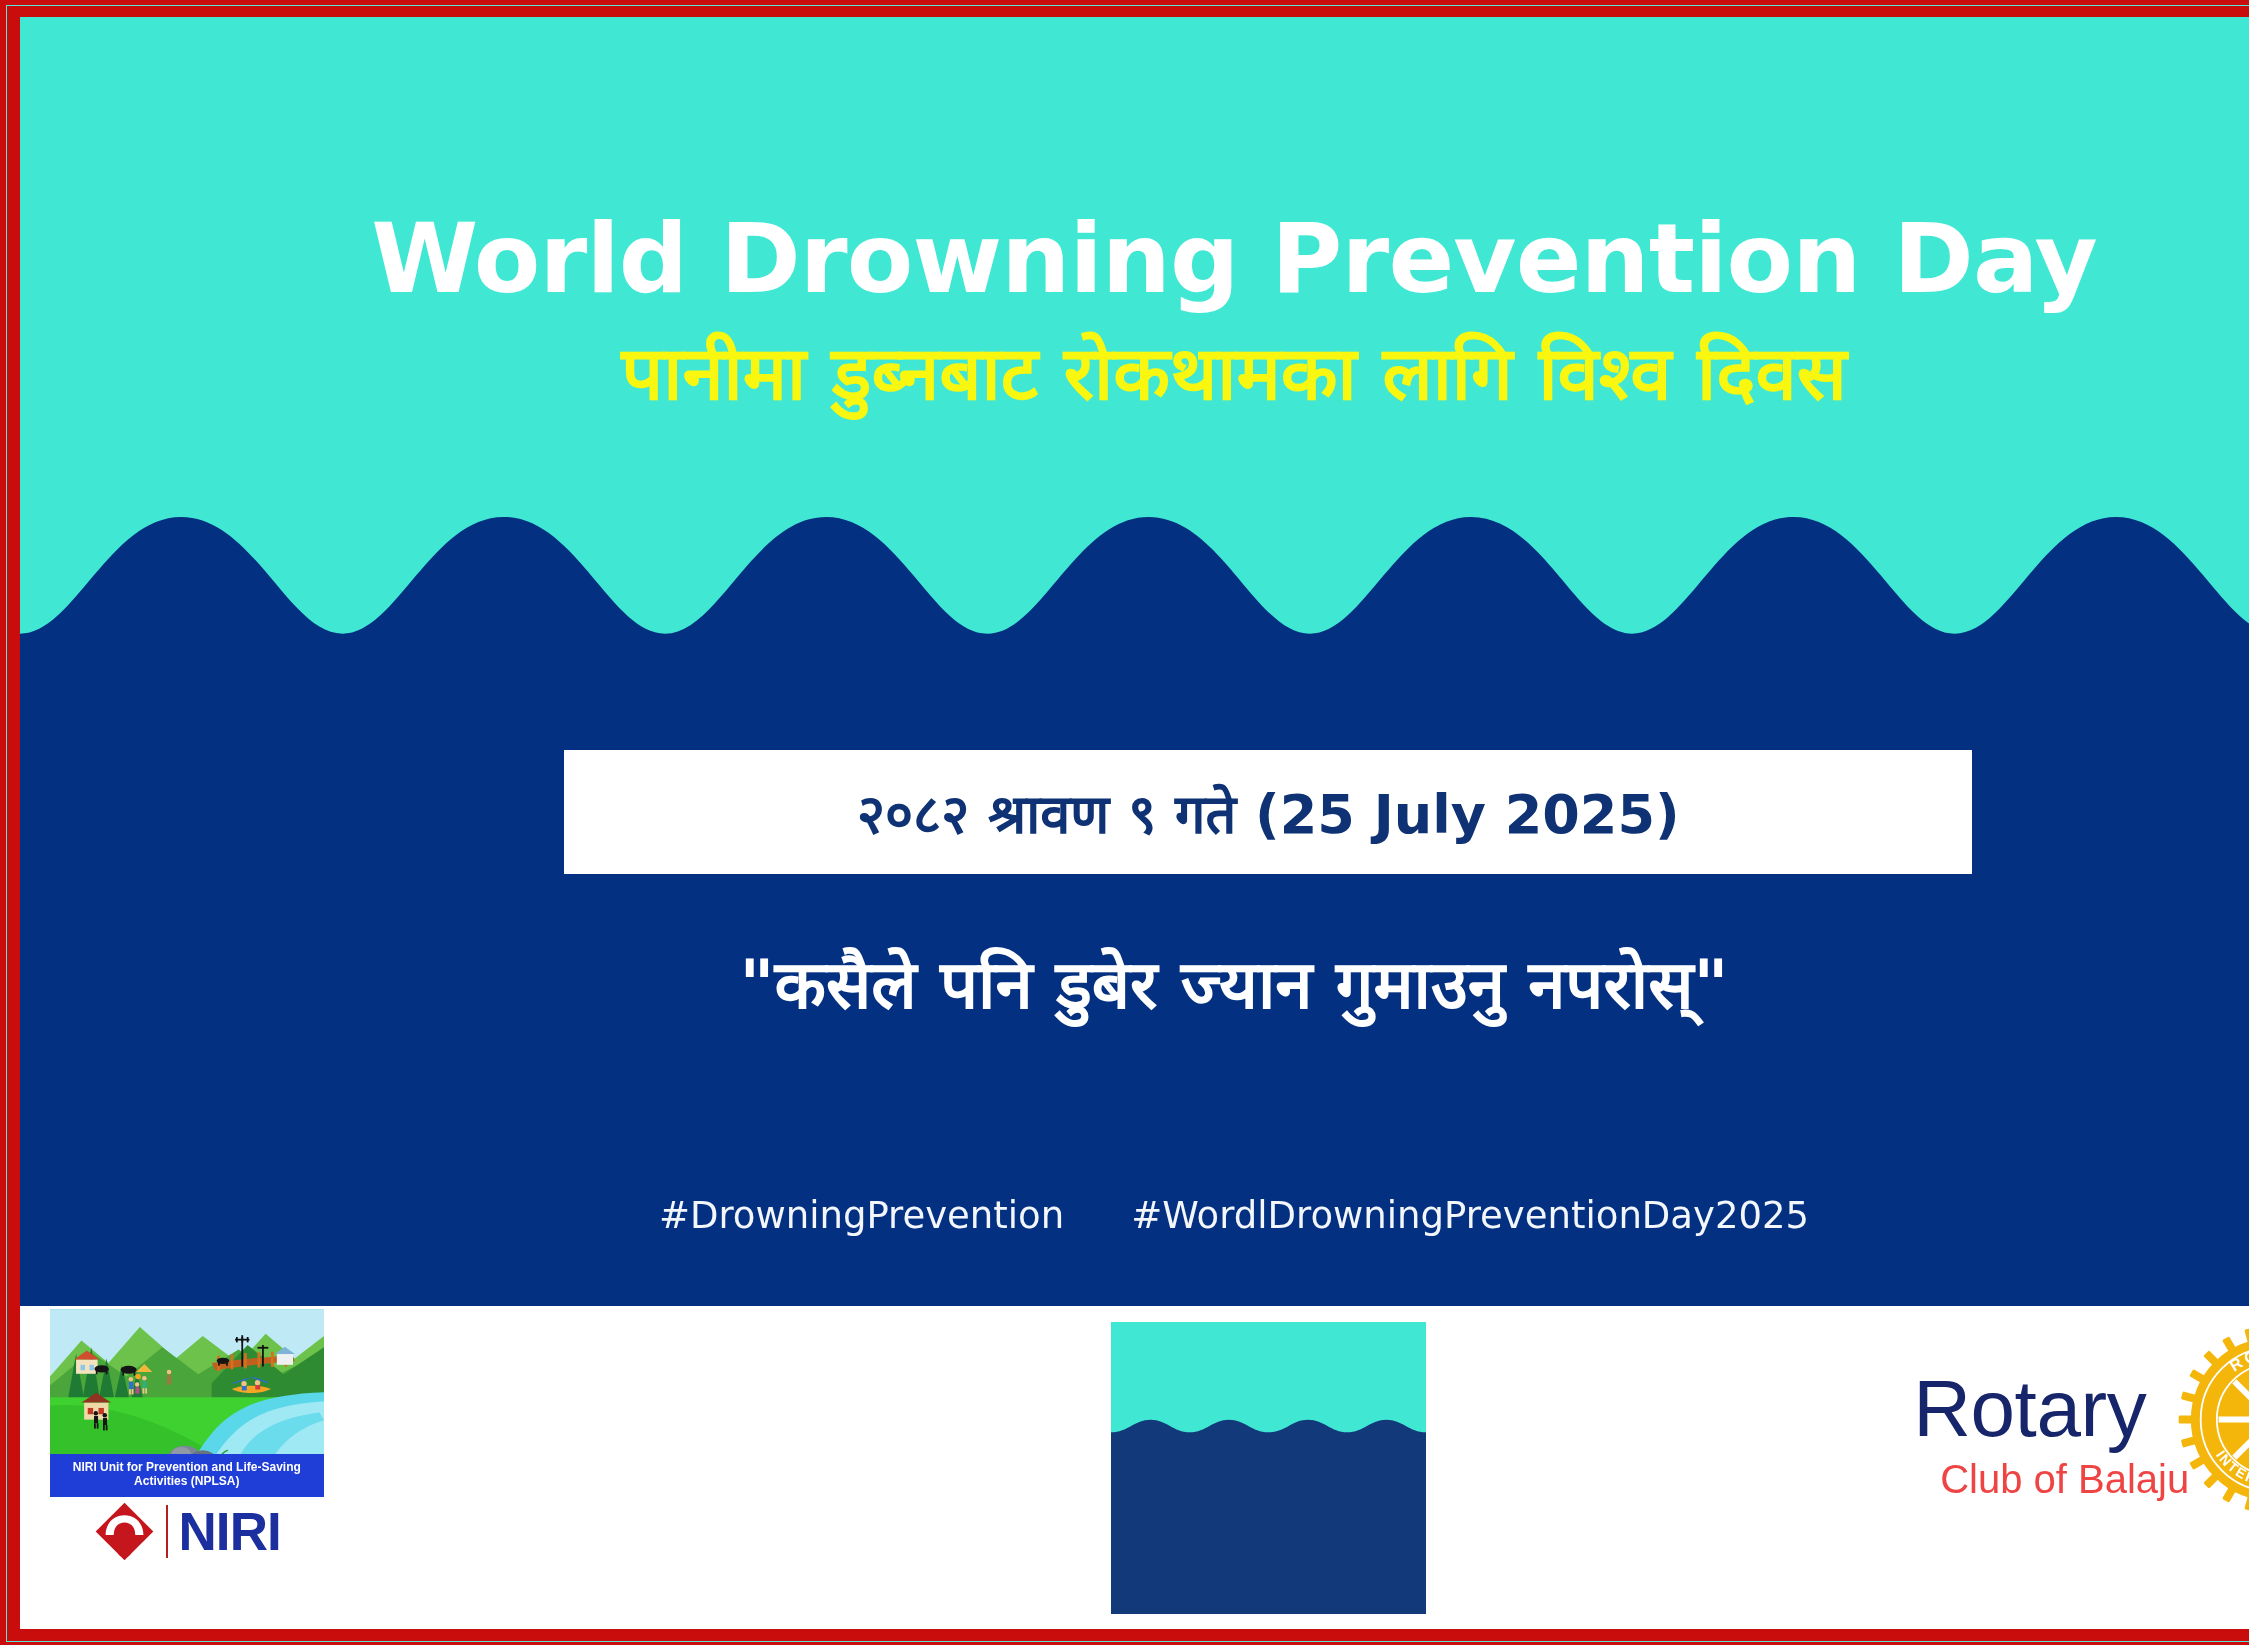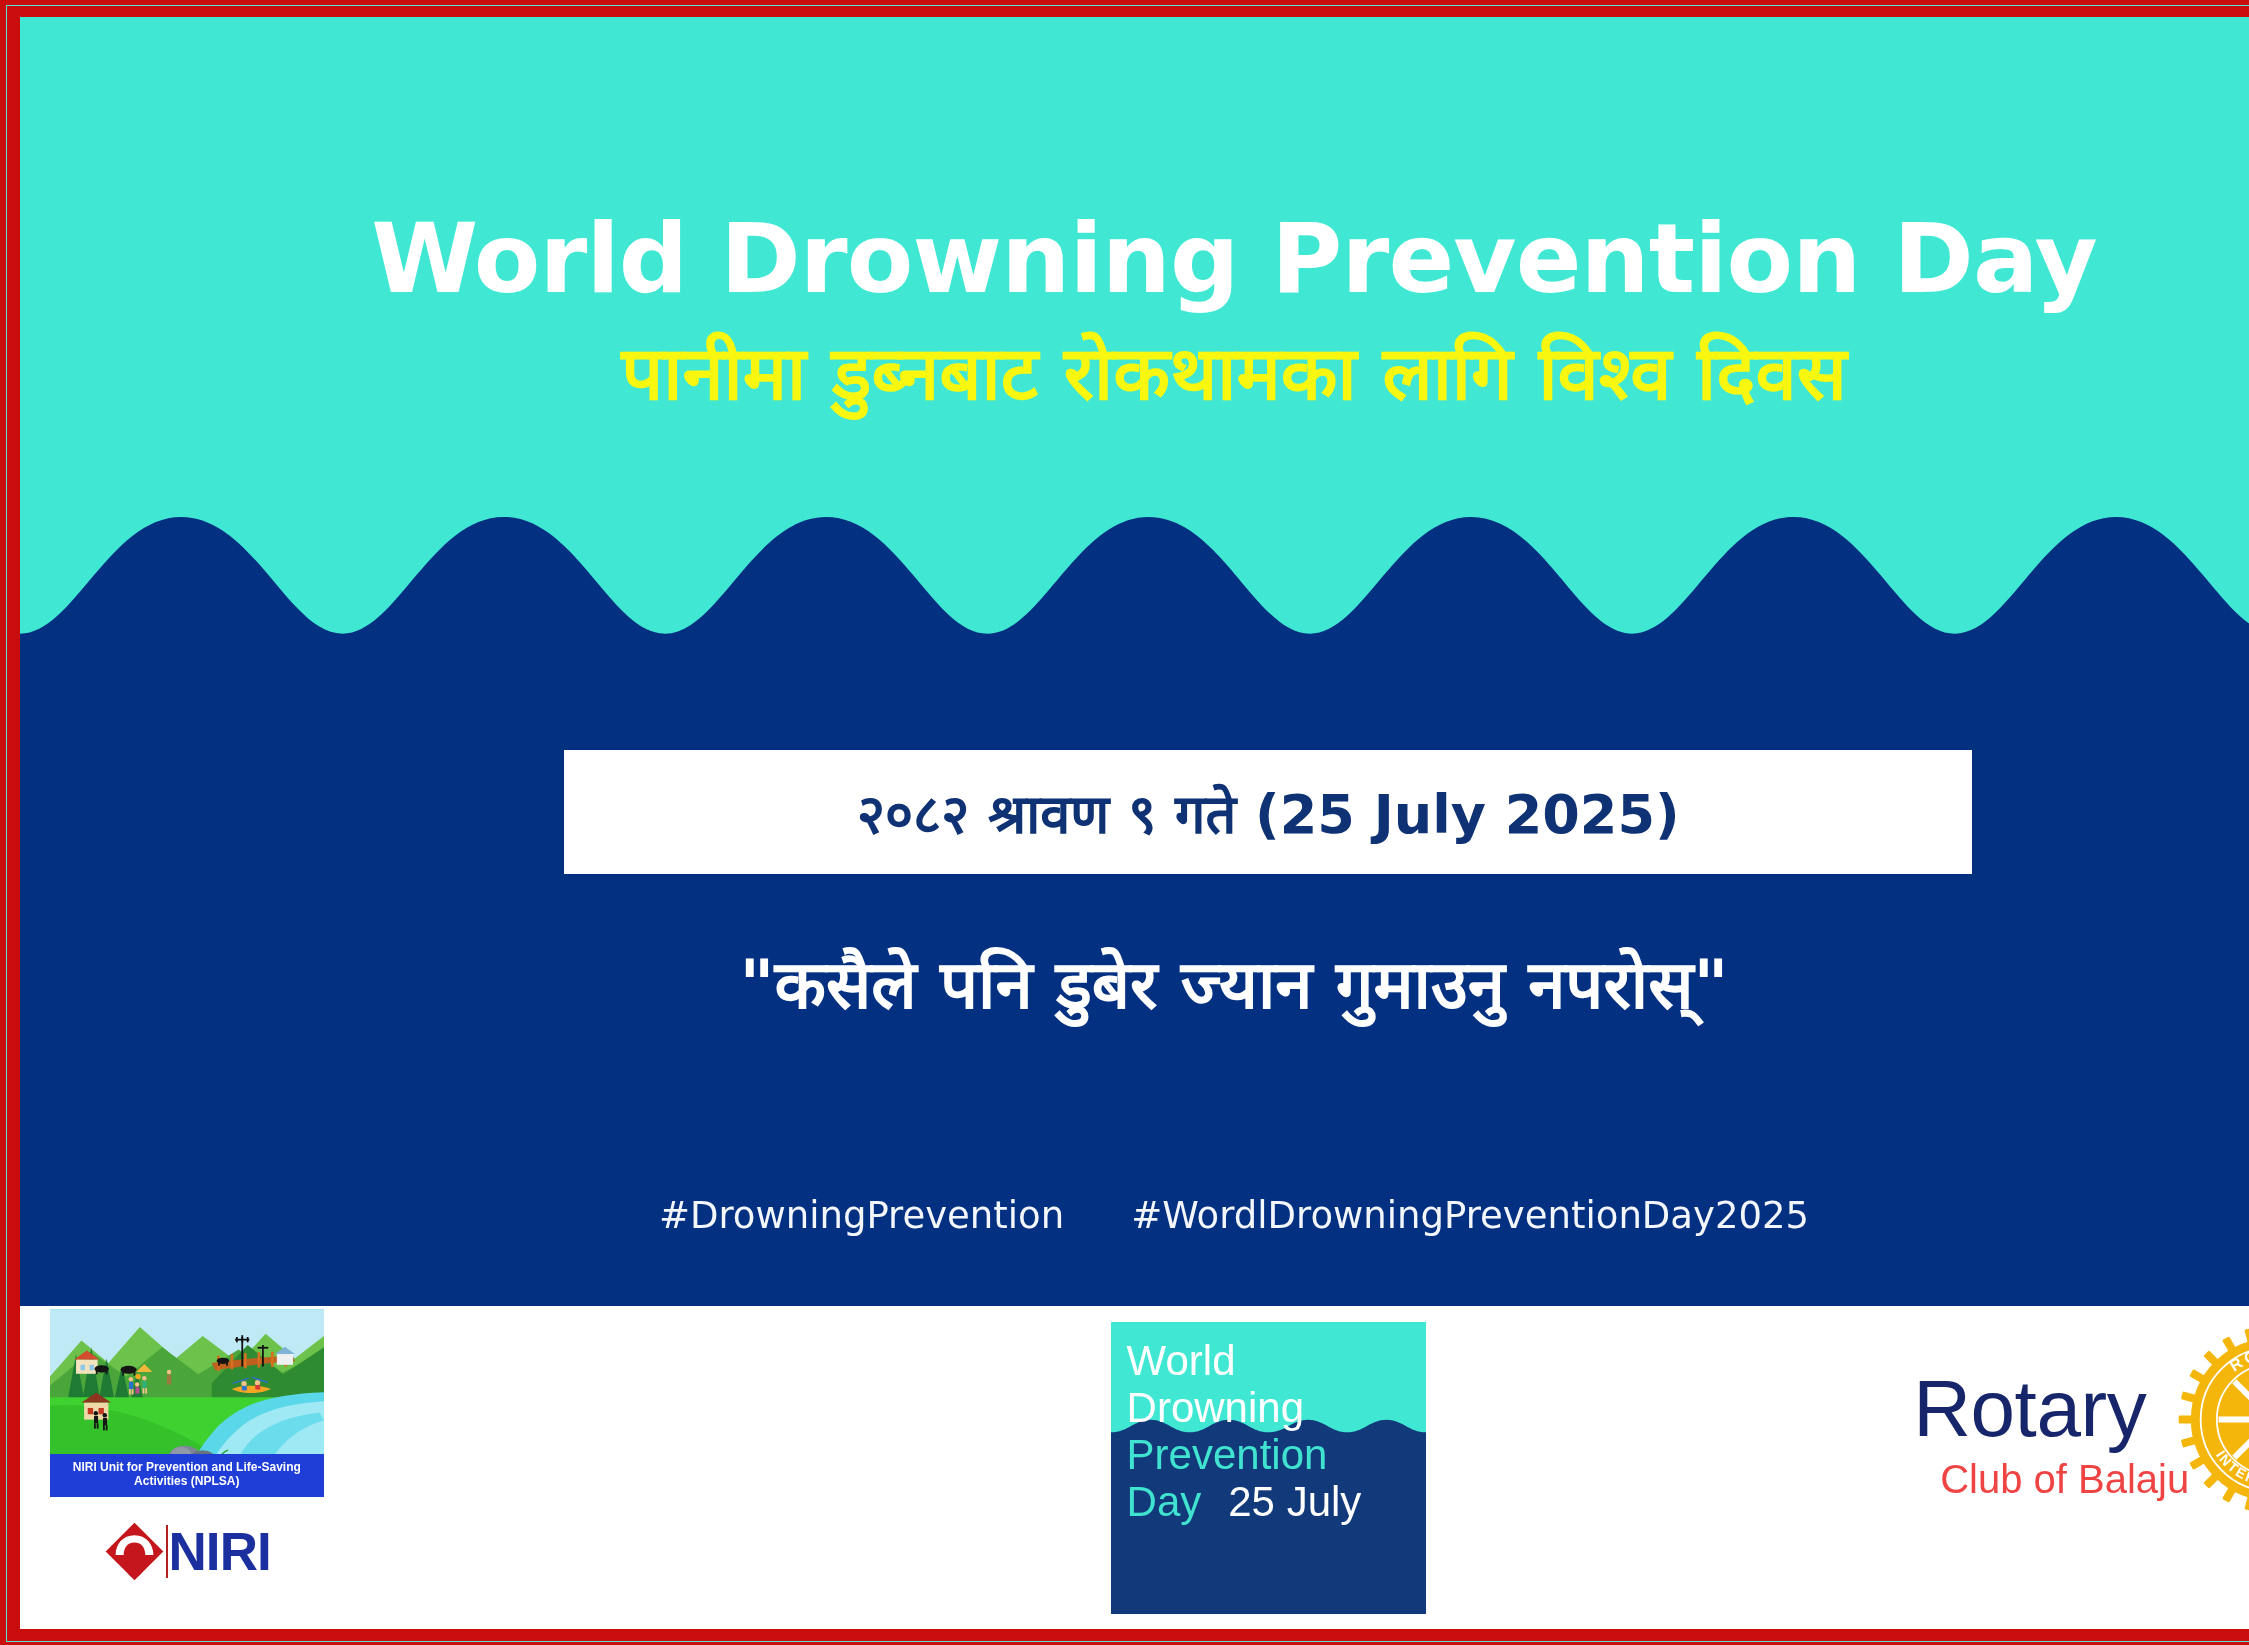--- a/index.html
+++ b/index.html
@@ -91,21 +91,21 @@
     width:274px; height:188px; position:relative; overflow:hidden;
     background:#14b8a6;
   }
   #niri-caption{
     position:absolute; left:0; bottom:0; width:100%; height:43px;
     background:#1f3ed8; color:#ffffff; text-align:center;
     font-size:12px; font-weight:bold; line-height:1.22;
     padding-top:5.4px;
   }
   #niri-logo{
-    margin-top:23px; display:flex; align-items:center; 
+    margin-top:3px; display:flex; align-items:center; gap:10px;
   }
   #niri-word{
     color:#1b2f9e; font-size:53px; font-weight:bold; letter-spacing:-0.9px;
     line-height:1;
   }
   #niri-bar{ width:2.7px; height:53px; background:#b32020; }
 
   
   #wdpd{
     position:absolute; left:1091px; top:15.7px;
@@ -326,29 +326,20 @@
 
         <div id="wdpd">
           <div id="wdpd-lower"></div>
           <svg id="wdpd-wave" viewBox="0 0 700 58" preserveAspectRatio="none">
             <path d="M0,34 C38,34 52,6 88,6 C124,6 138,34 175,34
                      C212,34 226,6 262,6 C298,6 312,34 350,34
                      C388,34 402,6 438,6 C474,6 488,34 525,34
                      C562,34 576,6 612,6 C648,6 662,34 700,34
                      L700,58 L0,58 Z" fill="#123a7a"></path>
           </svg>
-          <div id="wdpd-text">
-            <span class="w-white">World</span>
-            <span class="w-white">Drowning</span>
-            <span class="w-teal">Prevention</span>
-            <span>
-              <span class="w-teal" style="display:inline">Day</span>
-              <span class="w-inline-white" style="margin-left:15.3px;">25 July</span>
-            </span>
-          </div>
         </div>
 
         <div id="rotary">
           <div id="rotary-words">
             <div id="rotary-name">Rotary</div>
             <div id="rotary-club">Club of Balaju</div>
           </div>
           <svg id="rotary-wheel" width="193" height="193" viewBox="0 0 430 430">
             <defs>
               <path id="arcTop" d="M 80,215 A 135,135 0 0 1 350,215" fill="none"></path>

